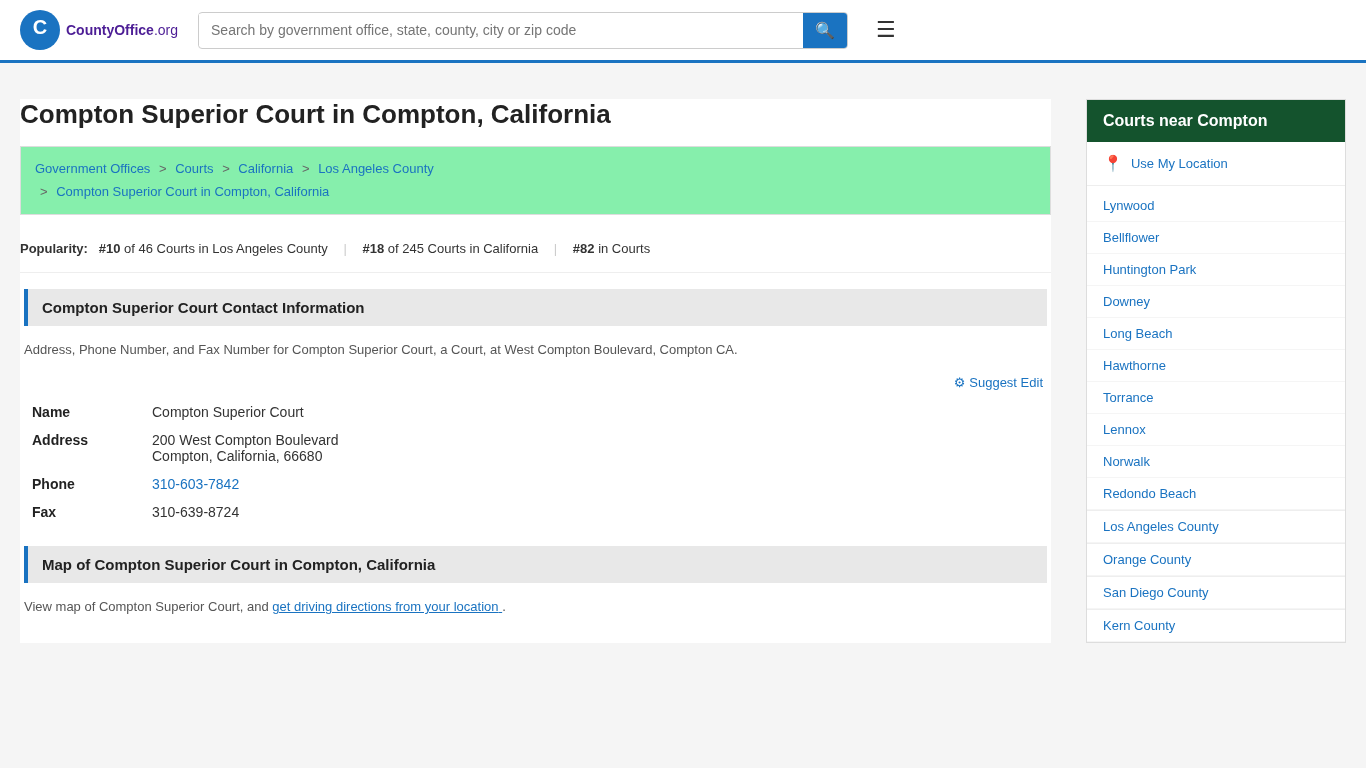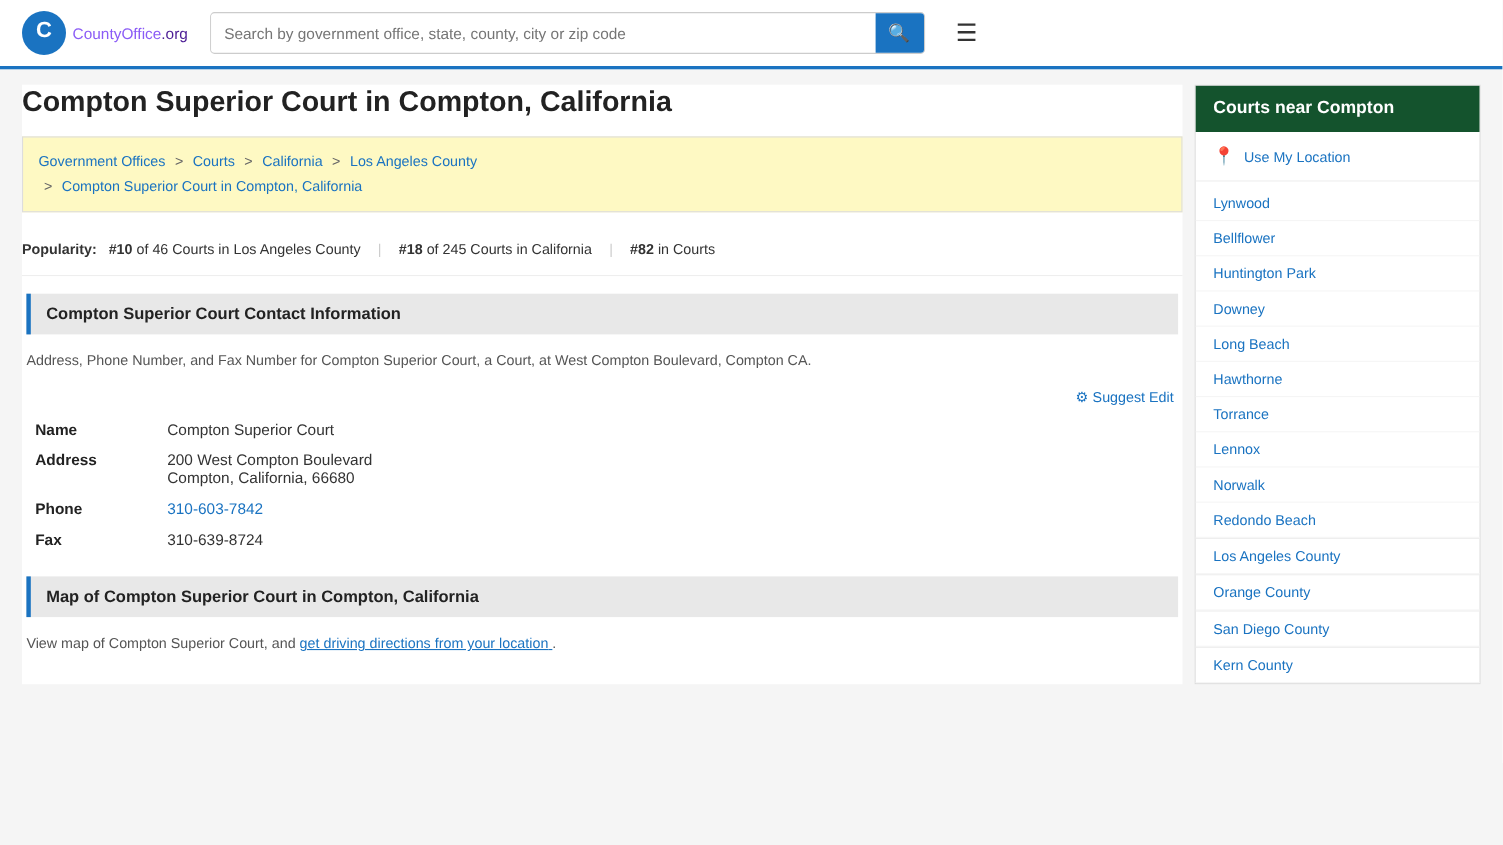--- a/index.html
+++ b/index.html
@@ -58,22 +58,22 @@
       font-size: 22px;
       color: #333;
       padding: 4px 8px;
     }
 
     
     #main-container {
       max-width: 1366px;
       margin: 0 auto;
       display: flex;
-      gap: 11px;
-      padding: 14px 20px 20px 20px;
+      gap: 35px;
+      padding: 36px 20px 20px 20px;
     }
     #content-area {
       flex: 1;
       background: #fff;
       min-width: 0;
     }
     #sidebar {
       width: 260px;
       flex-shrink: 0;
     }
@@ -81,21 +81,21 @@
     
     #page-title {
       font-size: 26px;
       font-weight: bold;
       color: #222;
       padding: 0 0 16px 0;
     }
 
     
     #breadcrumb-section {
-      background: #fef9c3;
+      background: #86efac;
       border: 1px solid #ddd;
       padding: 10px 14px;
       margin-bottom: 16px;
       font-size: 13px;
       line-height: 1.8;
     }
     #breadcrumb-section a, #breadcrumb-section span.bc-link {
       color: #1a73c1;
       text-decoration: none;
       cursor: pointer;
@@ -236,21 +236,21 @@
 </head>
 <body>
 
 <div id="header">
   <a id="logo-area" href="#">
     <svg id="logo-icon" viewBox="0 0 40 40" xmlns="http://www.w3.org/2000/svg">
       <circle cx="20" cy="20" r="20" fill="#1a73c1"></circle>
       <text x="50%" y="55%" text-anchor="middle" fill="white" font-size="20" font-weight="bold" dy=".1em">C</text>
     </svg>
     <span>
-      <span style="font-weight:normal;color:#8b5cf6;text-align:center;">CountyOffice</span><span style="color:#4c1d95;">.org</span>
+      <span style="font-weight:bold;color:#4c1d95;text-align:center;">CountyOffice</span><span style="color:#4c1d95;">.org</span>
     </span>
   </a>
   <div id="search-area">
     <input id="search-input" type="text" placeholder="Search by government office, state, county, city or zip code" style="">
     <button id="search-button">🔍</button>
   </div>
   <button id="menu-button">☰</button>
 </div>
 
 <div id="main-container">

